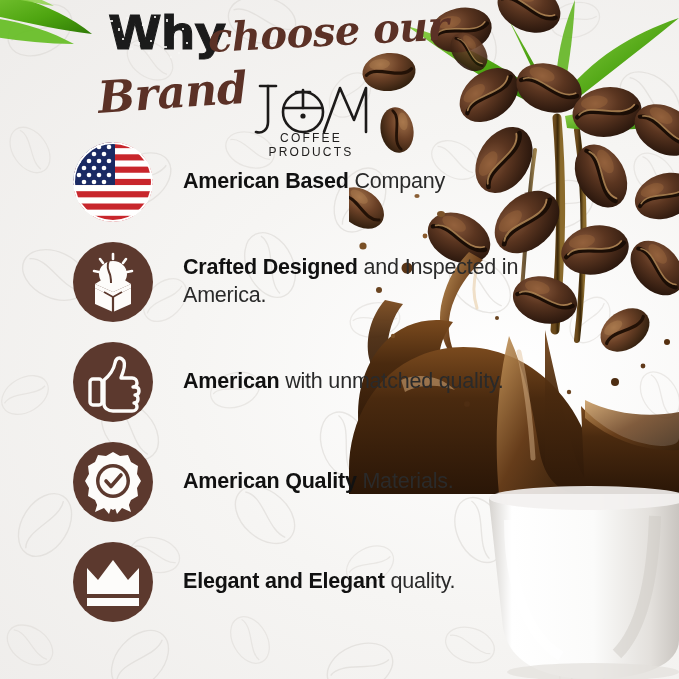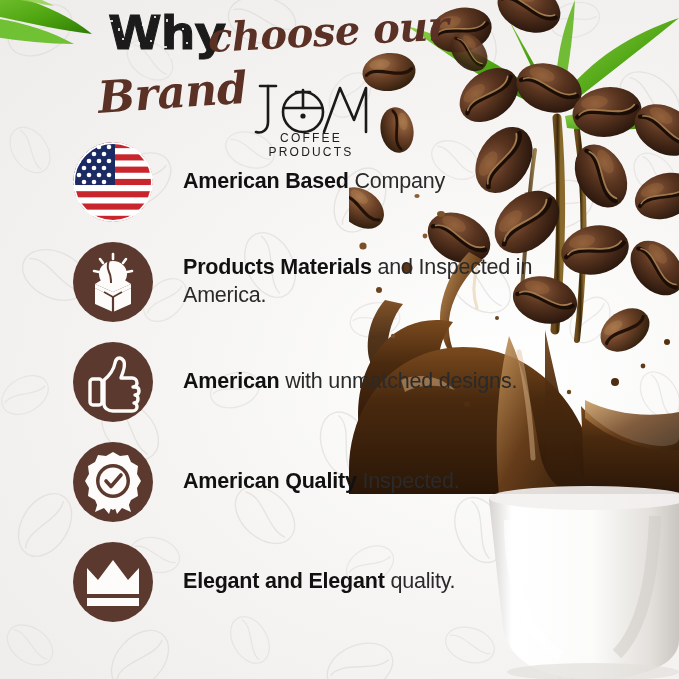--- a/index.html
+++ b/index.html
@@ -418,59 +418,59 @@
           <path d="M22,42 L40,50 L58,42 L58,46 L40,55 L22,46 Z" fill="#fdfcfa"></path>
           <path d="M22,46 L40,55 L40,70 L22,62 Z" fill="#fdfcfa"></path>
           <path d="M58,46 L40,55 L40,70 L58,62 Z" fill="#fdfcfa"></path>
           <path d="M40,55 L40,70" stroke="#5c392e" stroke-width="2.2"></path>
           <path d="M22,42 L30,37 L44,45 L40,50 Z" fill="#fdfcfa"></path>
           <path d="M58,42 L50,37 L36,45 L40,50 Z" fill="#fdfcfa"></path>
           <path d="M31,50 L40,55 L49,50" fill="none" stroke="#5c392e" stroke-width="1.6"></path>
         </svg>
       </div>
       <div class="label">
-        <b>Products Materials</b><span> and Inspected in America.</span>
+        <b>Crafted Designed</b><span> and Inspected in America.</span>
       </div>
     </div>
 
     <div class="feature">
       <div class="badge brown">
         <svg viewBox="0 0 80 80" xmlns="http://www.w3.org/2000/svg" aria-hidden="true">
           <g fill="none" stroke="#fdfcfa" stroke-width="3.4" stroke-linejoin="round" stroke-linecap="round">
             <rect x="17" y="37" width="12" height="26" rx="3"></rect>
             <path d="M31,38 C36,34 41,27 42,21 C43,16 46,15 49,17 C52,19 52,24 50,30
                      C49,33 48,35 48,36 L59,36 C62,36 64,38 64,41 C64,44 62,45 60,45
                      L62,45 C65,45 66,47 66,49 C66,52 64,53 62,53
                      C64,53 65,55 65,57 C65,60 63,61 61,61
                      C63,61 64,63 64,65 C64,67 62,69 59,69 L40,69 C35,69 31,66 31,62 Z"></path>
           </g>
         </svg>
       </div>
       <div class="label">
-        <b>American</b><span> with unmatched designs.</span>
+        <b>American</b><span> with unmatched quality.</span>
       </div>
     </div>
 
     <div class="feature">
       <div class="badge brown">
         <svg viewBox="0 0 80 80" xmlns="http://www.w3.org/2000/svg" aria-hidden="true">
 
           <path d="M28,50 L22,70 L31,66 L36,72 L42,54 Z" fill="#fdfcfa"></path>
           <path d="M52,50 L58,70 L49,66 L44,72 L38,54 Z" fill="#fdfcfa"></path>
 
           <path d="M40,10 L47,14 L55,13 L58,20 L65,24 L64,32 L68,39 L64,46 L65,54
                    L58,58 L55,65 L47,64 L40,68 L33,64 L25,65 L22,58 L15,54 L16,46
                    L12,39 L16,32 L15,24 L22,20 L25,13 L33,14 Z" fill="#fdfcfa"></path>
           <circle cx="40" cy="39" r="17" fill="#5c392e"></circle>
           <circle cx="40" cy="39" r="13.5" fill="#fdfcfa"></circle>
           <path d="M33,39 L38,44.5 L48,33" fill="none" stroke="#5c392e" stroke-width="3.6" stroke-linecap="round" stroke-linejoin="round"></path>
         </svg>
       </div>
       <div class="label">
-        <b>American Quality</b><span> Inspected.</span>
+        <b>American Quality</b><span> Materials.</span>
       </div>
     </div>
 
     <div class="feature">
       <div class="badge brown">
         <svg viewBox="0 0 80 80" xmlns="http://www.w3.org/2000/svg" aria-hidden="true">
           <path d="M14,26 L25,38 L40,18 L55,38 L66,26 L66,52 L14,52 Z" fill="#fdfcfa"></path>
           <rect x="14" y="56" width="52" height="8" fill="#fdfcfa"></rect>
         </svg>
       </div>

